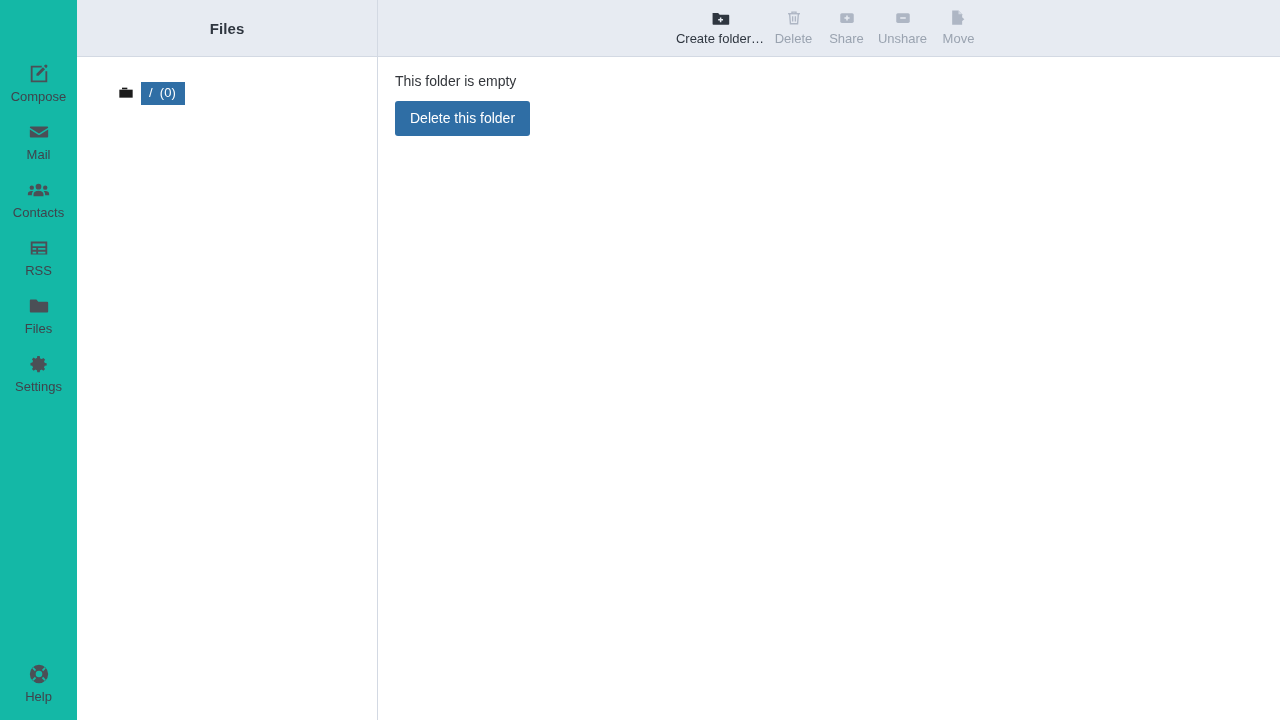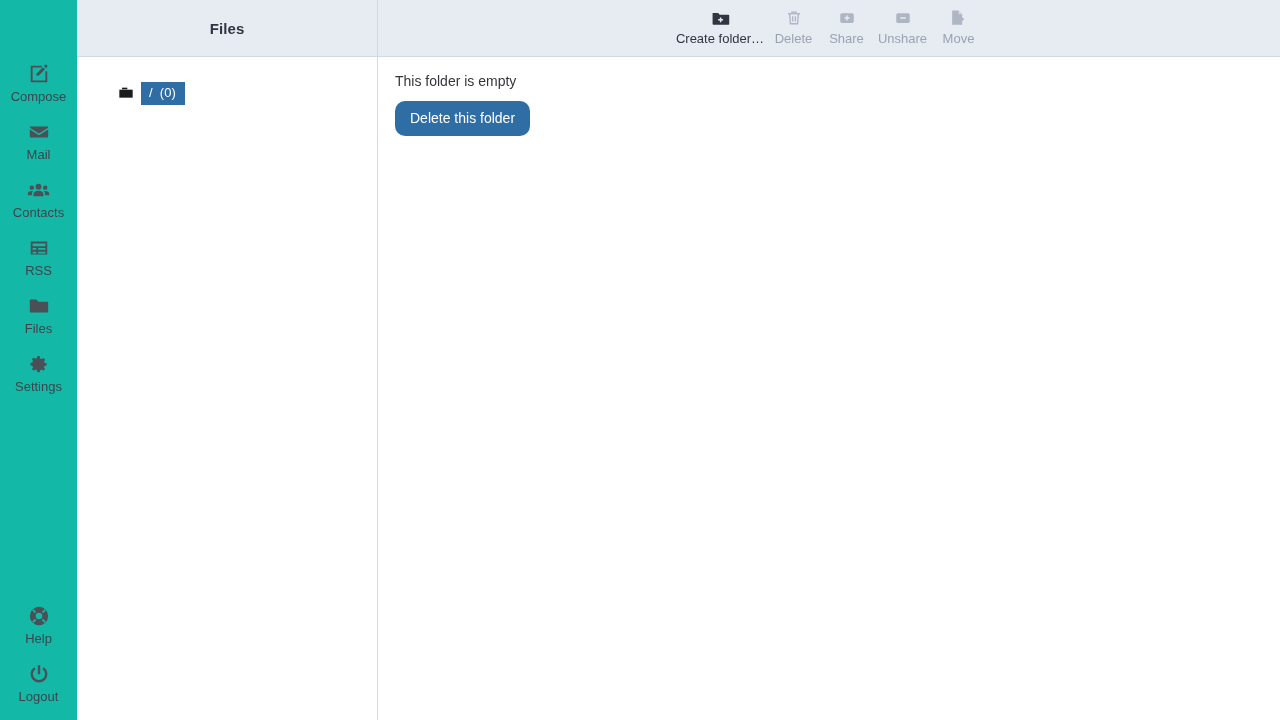--- a/index.html
+++ b/index.html
@@ -111,21 +111,21 @@
     padding: 15px 0 0 16px;
   }
   .empty-msg {
     font-size: 14px; color: #33363b; line-height: 18px;
     margin-bottom: 11px;
   }
   .btn-primary {
     display: inline-block;
     background: #2f6ea5;
     color: #ffffff;
-    border: 0; border-radius: 10px;
+    border: 0; border-radius: 3px;
     font-family: inherit;
     font-size: 14px;
     padding: 9px 15px 10px 15px;
     cursor: pointer;
     line-height: 16px;
   }
 </style>
 </head>
 <body>
 
@@ -199,29 +199,20 @@
     <div class="rail-bottom">
       <div class="rail-item">
         <span class="rail-ico">
           <svg width="22" height="22" viewBox="0 0 24 24">
               <path d="M12 2a10 10 0 1 0 0 20 10 10 0 0 0 0-20zm0 6.4a3.6 3.6 0 1 1 0 7.2 3.6 3.6 0 0 1 0-7.2zM6.1 4.7l2.8 2.8a5.9 5.9 0 0 0-1.4 1.4L4.7 6.1a10 10 0 0 1 1.4-1.4zm11.8 0c.5.42.98.9 1.4 1.4l-2.8 2.8a5.9 5.9 0 0 0-1.4-1.4l2.8-2.8zM8.9 16.5l-2.8 2.8a10 10 0 0 1-1.4-1.4l2.8-2.8c.42.54.9 1.02 1.4 1.4zm6.2 0c.5-.38.98-.86 1.4-1.4l2.8 2.8c-.42.5-.9.98-1.4 1.4l-2.8-2.8z"></path>
             </svg>
         </span>
         <span class="rail-label">Help</span>
       </div>
 
-      <div class="rail-item">
-        <span class="rail-ico">
-          <svg width="22" height="22" viewBox="0 0 24 24">
-              <path d="M10.7 2.4h2.6v9.9h-2.6V2.4z"></path>
-              <path d="M17.3 4.6l-1.6 2a6.6 6.6 0 1 1-7.4 0l-1.6-2a9.2 9.2 0 1 0 10.6 0z"></path>
-            </svg>
-        </span>
-        <span class="rail-label">Logout</span>
-      </div>
     </div>
   </nav>
 
   <header class="topbar">
 
     <div class="topbar-left">
       <span class="panel-title">Files</span>
     </div>
 
     <div class="topbar-right">

